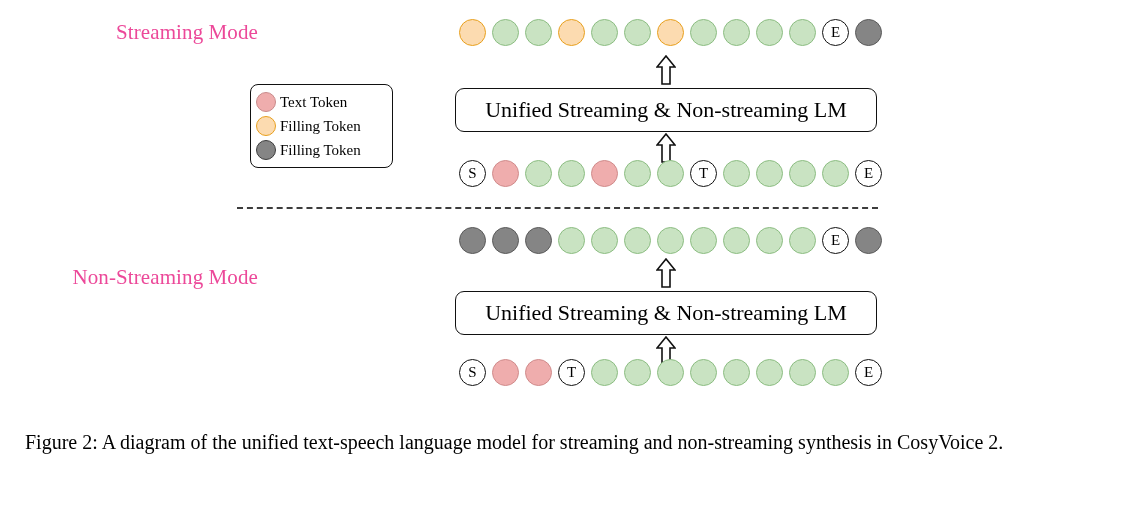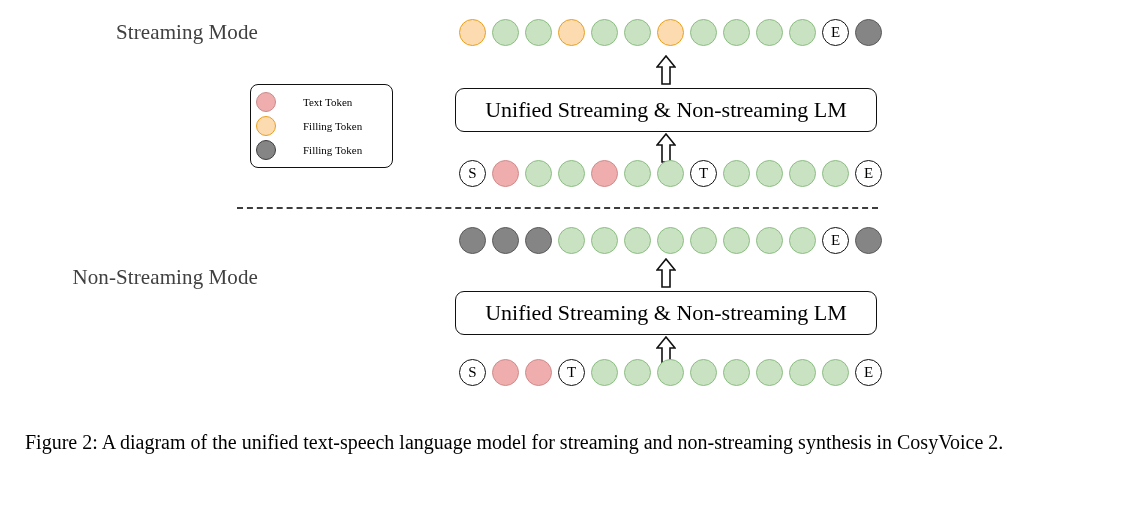--- a/index.html
+++ b/index.html
@@ -24,21 +24,21 @@
     height: 515px;
   }
 
   
   .row-label {
     position: absolute;
     font-size: 21px;
     letter-spacing: 0.1px;
     white-space: nowrap;
     text-align: right;
-    color: #404040;
+    color: #ec4899;
   }
   #streaming-mode-label {
     right: 872px;
     top: 20px;
   }
   #non-streaming-mode-label {
     right: 872px;
     top: 228px;
     margin-top: 37px;
   }
@@ -126,24 +126,23 @@
     height: 20px;
     border-radius: 50%;
     box-sizing: border-box;
     flex: 0 0 auto;
   }
   .legend-swatch.text    { background: #efadad; border: 1.3px solid #c98b8b; }
   .legend-swatch.speech  { background: #c9e3c2; border: 1.3px solid #8cbd82; }
   .legend-swatch.filling { background: #fcdbb0; border: 1.4px solid #e8a01e; }
   .legend-swatch.ignore  { background: #858585; border: 1.4px solid #3d3d3d; }
   .legend-text {
-    font-size: 11px;
+    font-size: 15px;
     white-space: nowrap;
     line-height: 1;
-    margin-left: 23px;
   }
 
   
   #mode-divider {
     position: absolute;
     left: 237px;
     top: 207px;
     width: 641px;
     height: 0;
     border-top: 2px dashed #3d3d3d;

